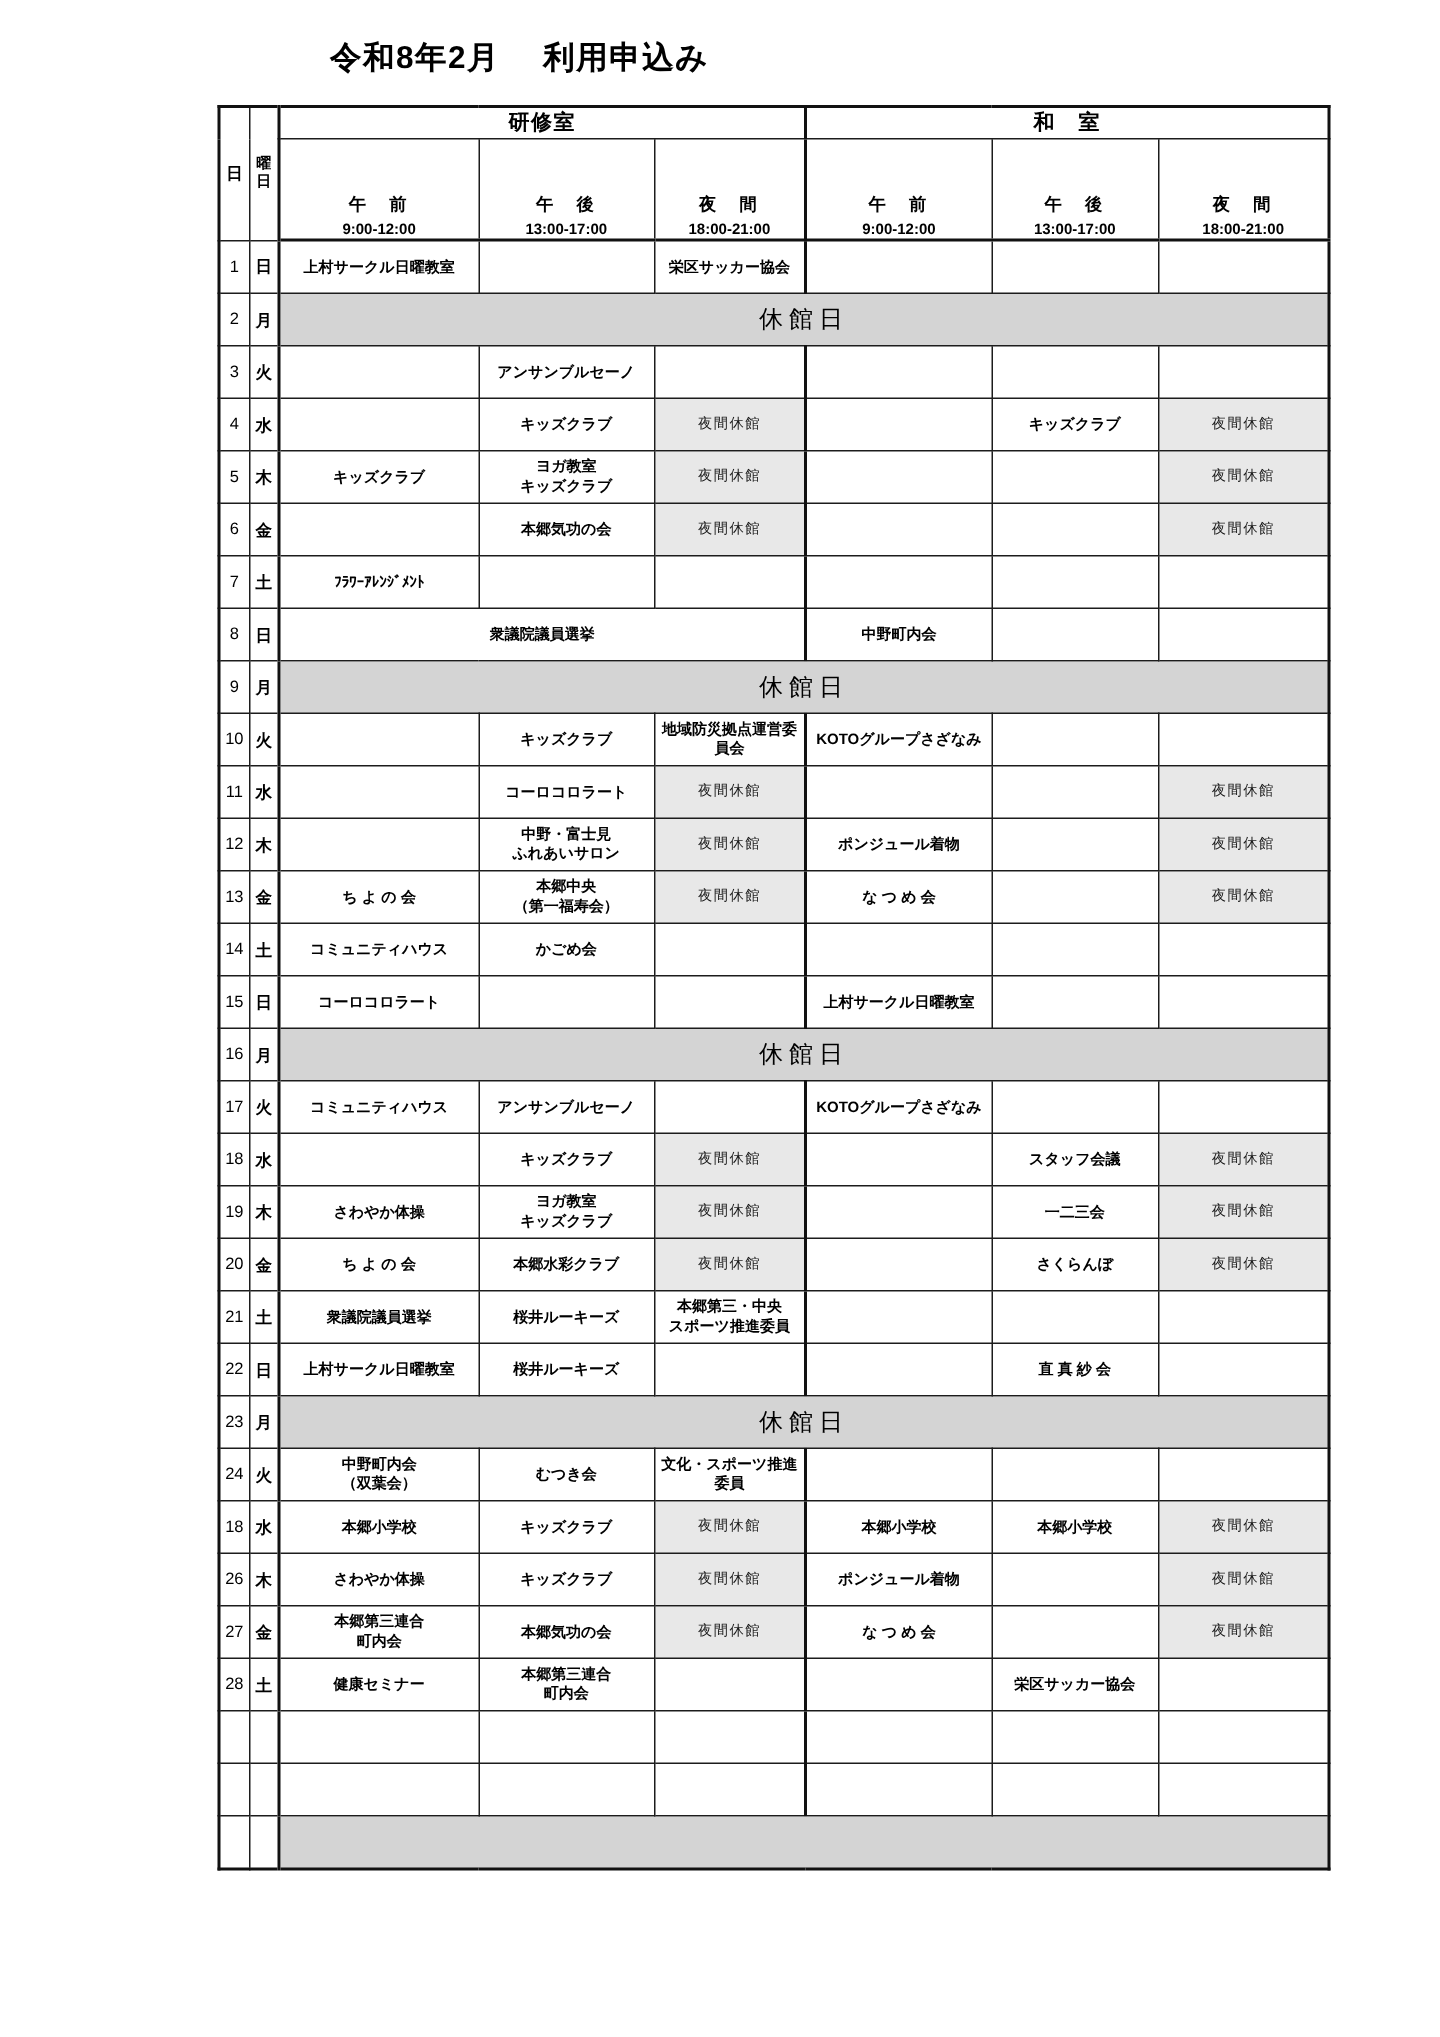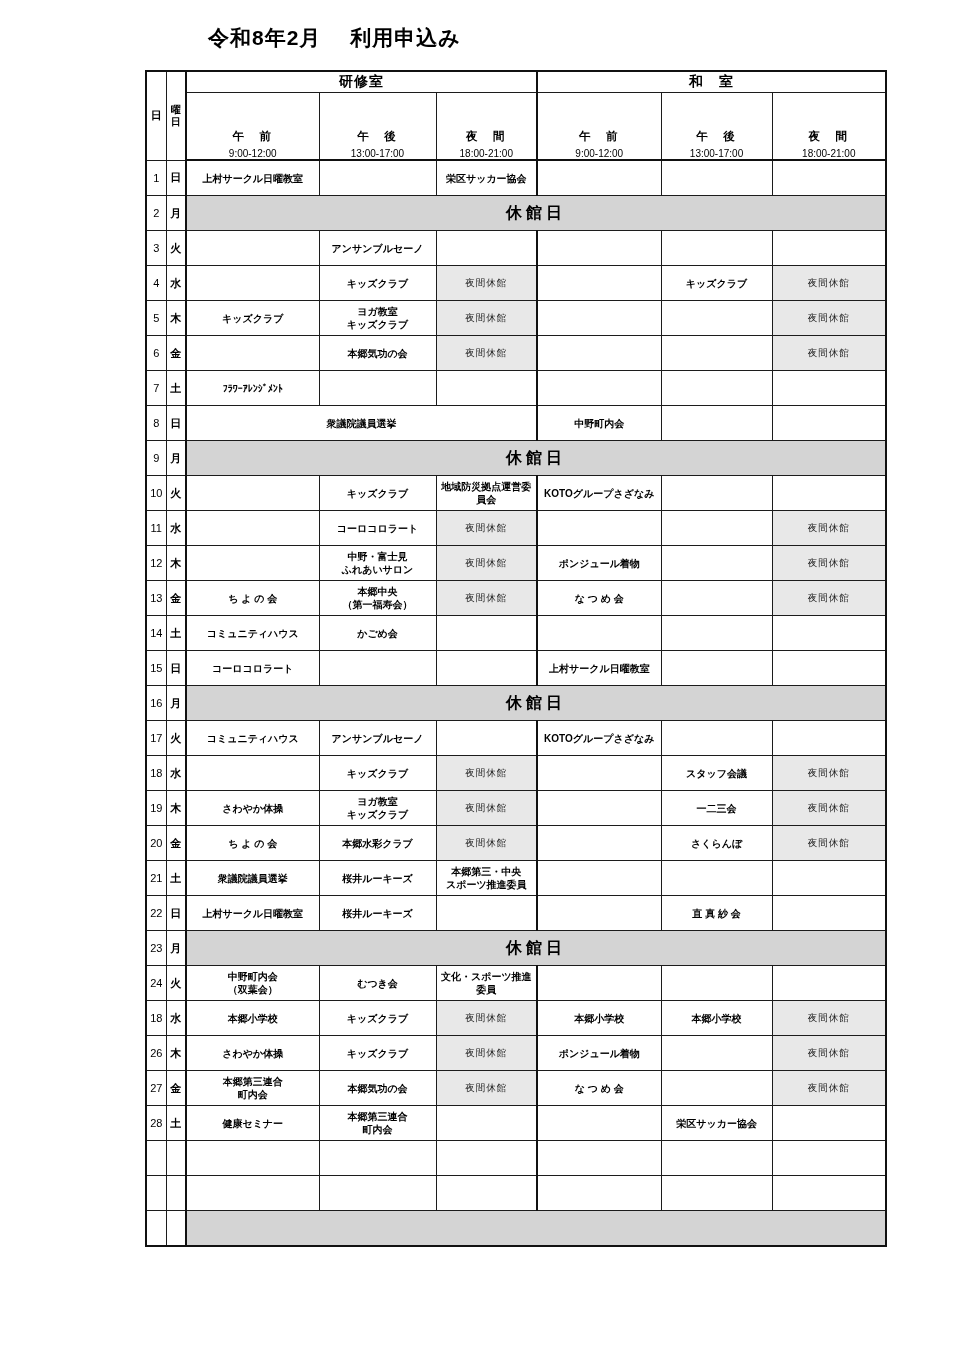--- a/index.html
+++ b/index.html
@@ -1,52 +1,52 @@
 <!DOCTYPE html>
 <html><head>
 <meta charset="utf-8">
 <style>
   html,body{margin:0;padding:0;}
   body{
     width:960px;height:1358px;position:relative;background:#ffffff;
     font-family:"Liberation Sans","DejaVu Sans",sans-serif;color:#000;
   }
   .page-title{
-    position:absolute;left:208px;top:24px;
+    position:absolute;left:220px;top:24px;
     font-size:21px;font-weight:bold;letter-spacing:1px;white-space:pre;
   }
   table.sched{
     position:absolute;left:145px;top:70px;width:740px;
     border-collapse:collapse;table-layout:fixed;
     border:2px solid #111;
   }
   .sched th,.sched td{
     border:1px solid #1c1c1c;padding:0;text-align:center;vertical-align:middle;overflow:hidden;
   }
   
   .sep-r{border-right:2px solid #111 !important;}
   thead tr:last-child th{border-bottom:2px solid #111;}
   th.corner-date{font-size:11px;font-weight:bold;}
   th.corner-dow{font-size:10px;font-weight:bold;line-height:1.15;padding:12px 2px;word-break:break-all;}
   th.sec{height:20px;font-size:14px;font-weight:bold;letter-spacing:1px;}
   th.slot{height:48px;font-weight:normal;}
   th.slot .p{display:block;font-size:11.5px;font-weight:bold;letter-spacing:2px;margin-top:36px;}
-  th.slot .t{display:block;font-size:10px;font-weight:normal;margin-top:4px;}
+  th.slot .t{display:block;font-size:10px;font-weight:bold;margin-top:4px;}
   tbody td{height:34px;}
   td.c-date{font-size:11px;}
   td.c-dow{font-size:11px;font-weight:bold;}
   td.act{
     font-size:10px;font-weight:bold;line-height:1.3;
     white-space:pre-line;padding:0 1px;
   }
   td.act.night{
     background:#e8e8e8;font-weight:normal;font-size:9.5px;color:#1a1a1a;letter-spacing:1px;
   }
   td.band{
-    background:#d4d4d4;font-size:16px;font-weight:bold;letter-spacing:4px;
+    background:#d4d4d4;font-size:16px;font-weight:normal;letter-spacing:4px;
   }
   td.band.footer{background:#d4d4d4;}
 </style>
 </head>
 <body>
 
 <div class="page-title">令和8年2月　 利用申込み</div>
 
 <table class="sched">
   <colgroup>

